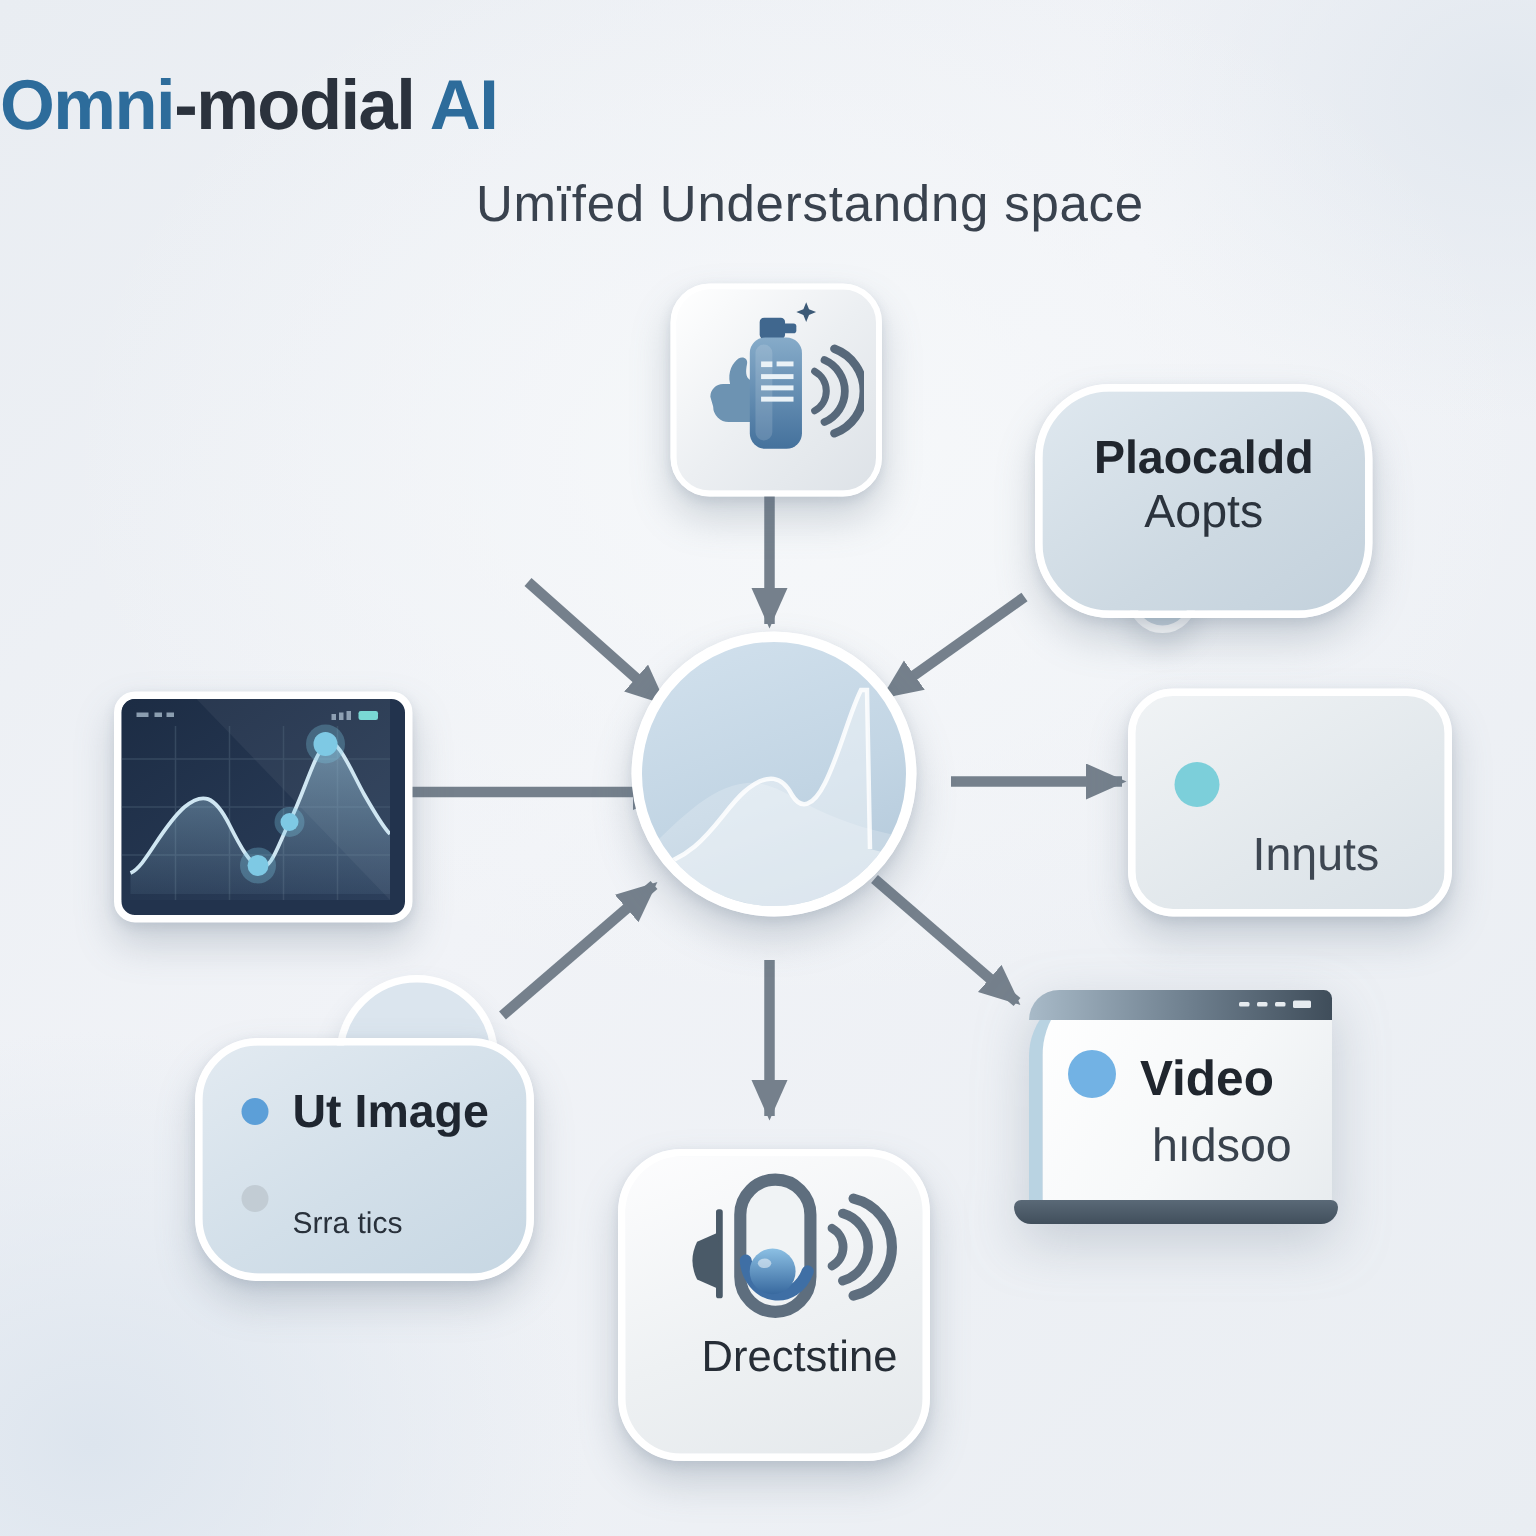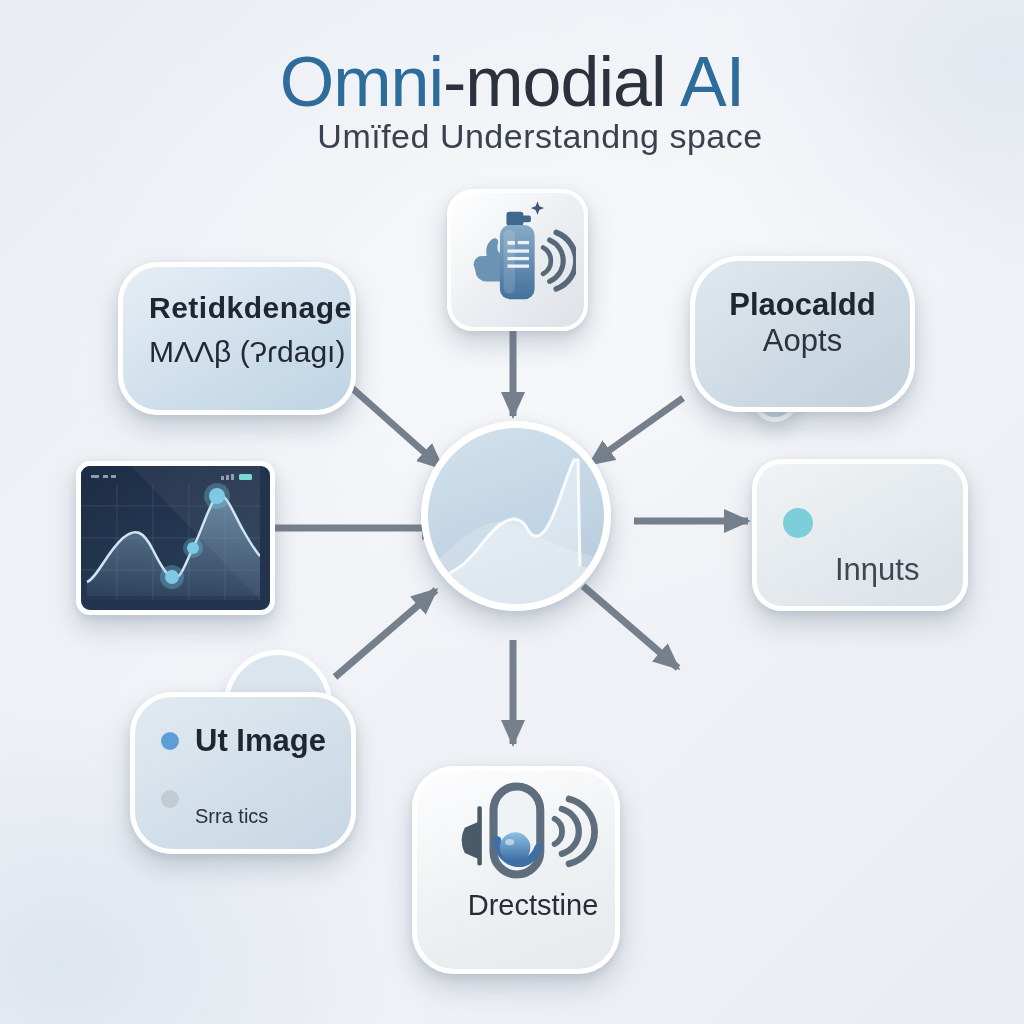--- a/index.html
+++ b/index.html
@@ -10,22 +10,22 @@
   }
   .stage{
     position:relative;width:1024px;height:1024px;overflow:hidden;
     background:
       radial-gradient(700px 520px at 52% 30%, #f6f8fa 0%, rgba(246,248,250,0) 70%),
       radial-gradient(600px 500px at 6% 94%, #dde5ee 0%, rgba(221,229,238,0) 55%),
       radial-gradient(500px 400px at 98% 6%, #e2e8ef 0%, rgba(226,232,239,0) 55%),
       linear-gradient(135deg,#e9edf2 0%, #f1f3f7 45%, #e9edf2 100%);
   }
   .title{
-    position:absolute;top:42px;left:0;width:100%;text-align:center;
-    font-size:70px;font-weight:400;letter-spacing:-1px;color:#2b323d;white-space:nowrap;
+    position:absolute;top:42px;left:0;width:100%;
+    font-size:47px;font-weight:700;letter-spacing:-1px;color:#2b323d;white-space:nowrap;
   }
   .title .blue{color:#2d6c9b;}
   .subtitle{
     position:absolute;top:117px;left:0;width:100%;text-align:center;
     font-size:34px;font-weight:400;color:#39424e;letter-spacing:.5px;padding-left:28px;
   }
   .arrow-layer{position:absolute;left:0;top:0;width:1024px;height:1024px;}
   .card{
     position:absolute;border:5px solid #ffffff;
     box-shadow:0 14px 26px rgba(96,115,134,.28), 0 3px 8px rgba(96,115,134,.16);
@@ -156,24 +156,20 @@
   </svg>
 
   <div class="card hub">
     <svg width="176" height="176" viewBox="0 0 176 176">
       <path d="M0,142 C22,122 44,96 70,94 C96,92 108,118 176,130 L176,176 L0,176 Z" fill="#ffffff" opacity="0.20"></path>
       <path d="M6,150 C40,144 52,114 68,100 C84,86 94,90 100,102 C106,112 114,110 122,94 C132,74 138,48 146,32 L150,32 L152,138 L176,144 L176,176 L0,176 Z" fill="#ffffff" opacity="0.42"></path>
       <path d="M6,150 C40,144 52,114 68,100 C84,86 94,90 100,102 C106,112 114,110 122,94 C132,74 138,48 146,32 L150,32 L152,138" fill="none" stroke="#ffffff" stroke-width="3" opacity="0.85"></path>
     </svg>
   </div>
 
-  <div class="card bubble-tl">
-    <div class="l1">Retidkdenage</div>
-    <div class="l2">ΜΛΛβ (Ɂɾdagı)</div>
-  </div>
 
   <div class="card tile-tc">
     <svg width="125" height="126" viewBox="0 0 133 134">
       <defs>
         <linearGradient id="bottleG" x1="0" y1="0" x2="0" y2="1">
           <stop offset="0" stop-color="#86abc9"></stop>
             <stop offset="1" stop-color="#44719c"></stop>
         </linearGradient>
       </defs>
       <path d="M24,76 a9,9 0 0 1 9,-9 l5,0 c-2,-9 2,-15 6,-18 c3,-2 7,0 6,4 c-1,5 -1,9 2,11 l8,3 l0,27 l-23,0 a11,11 0 0 1 -11,-11 z" fill="#6d93b2"></path>
@@ -273,14 +269,29 @@
       <path d="M78,66 a24,28 0 0 0 46,8" fill="none" stroke="#3f6fa5" stroke-width="9" stroke-linecap="round"></path>
       <circle cx="98" cy="74" r="17" fill="url(#dropG)"></circle>
       <ellipse cx="92" cy="68" rx="5" ry="3.5" fill="#ffffff" opacity="0.5"></ellipse>
       <path d="M142,42 a16,16 0 0 1 0,28" fill="none" stroke="#5e6e7e" stroke-width="6.5" stroke-linecap="round"></path>
       <path d="M150,31 a26,26 0 0 1 0,50" fill="none" stroke="#5e6e7e" stroke-width="7" stroke-linecap="round"></path>
       <path d="M158,20 a37,37 0 0 1 0,72" fill="none" stroke="#5e6e7e" stroke-width="7.5" stroke-linecap="round"></path>
     </svg>
     <div class="l1">Drectstine</div>
   </div>
 
+  <div class="window-br">
+    <div class="screen"></div>
+    <div class="bar">
+      <div class="controls">
+        <i></i>
+          <i></i>
+          <i></i>
+          <i class="wide"></i>
+      </div>
+    </div>
+    <div class="dot"></div>
+    <div class="l1">Video</div>
+    <div class="l2">hıdsoo</div>
+    <div class="base"></div>
+  </div>
 
 </div>
 
 </body></html>

